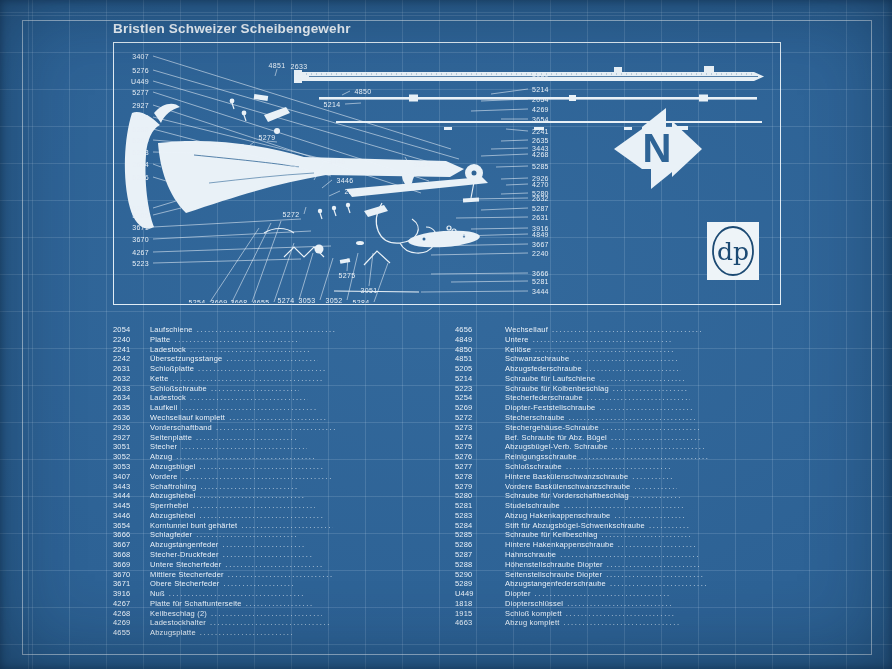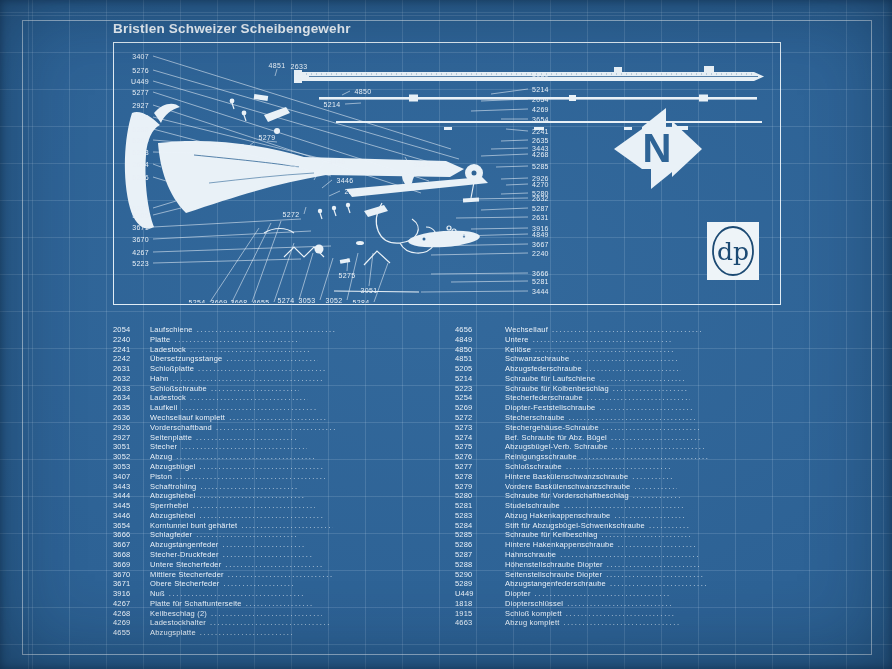--- a/index.html
+++ b/index.html
@@ -284,21 +284,21 @@
         <span class="pname">Übersetzungsstange</span>
         <span class="dots" style="margin-right: 25px;">........................................</span>
       </div>
       <div class="prow">
         <span class="pnum">2631</span>
         <span class="pname">Schloßplatte</span>
         <span class="dots" style="margin-right: 16px;">........................................</span>
       </div>
       <div class="prow">
         <span class="pnum">2632</span>
-        <span class="pname">Hahn</span>
+        <span class="pname">Kette</span>
         <span class="dots" style="margin-right: 7px;">........................................</span>
       </div>
       <div class="prow">
         <span class="pnum">2633</span>
         <span class="pname">Schloßschraube</span>
         <span class="dots" style="margin-right: 44px;">........................................</span>
       </div>
       <div class="prow">
         <span class="pnum">2634</span>
         <span class="pname">Ladestock</span>
@@ -334,21 +334,21 @@
         <span class="pname">Abzug</span>
         <span class="dots" style="margin-right: 27px;">........................................</span>
       </div>
       <div class="prow">
         <span class="pnum">3053</span>
         <span class="pname">Abzugsbügel</span>
         <span class="dots" style="margin-right: 18px;">........................................</span>
       </div>
       <div class="prow">
         <span class="pnum">3407</span>
-        <span class="pname">Piston</span>
+        <span class="pname">Vordere</span>
         <span class="dots" style="margin-right: 9px;">........................................</span>
       </div>
       <div class="prow">
         <span class="pnum">3443</span>
         <span class="pname">Schaftrohling</span>
         <span class="dots" style="margin-right: 46px;">........................................</span>
       </div>
       <div class="prow">
         <span class="pnum">3444</span>
         <span class="pname">Abzugshebel</span>

